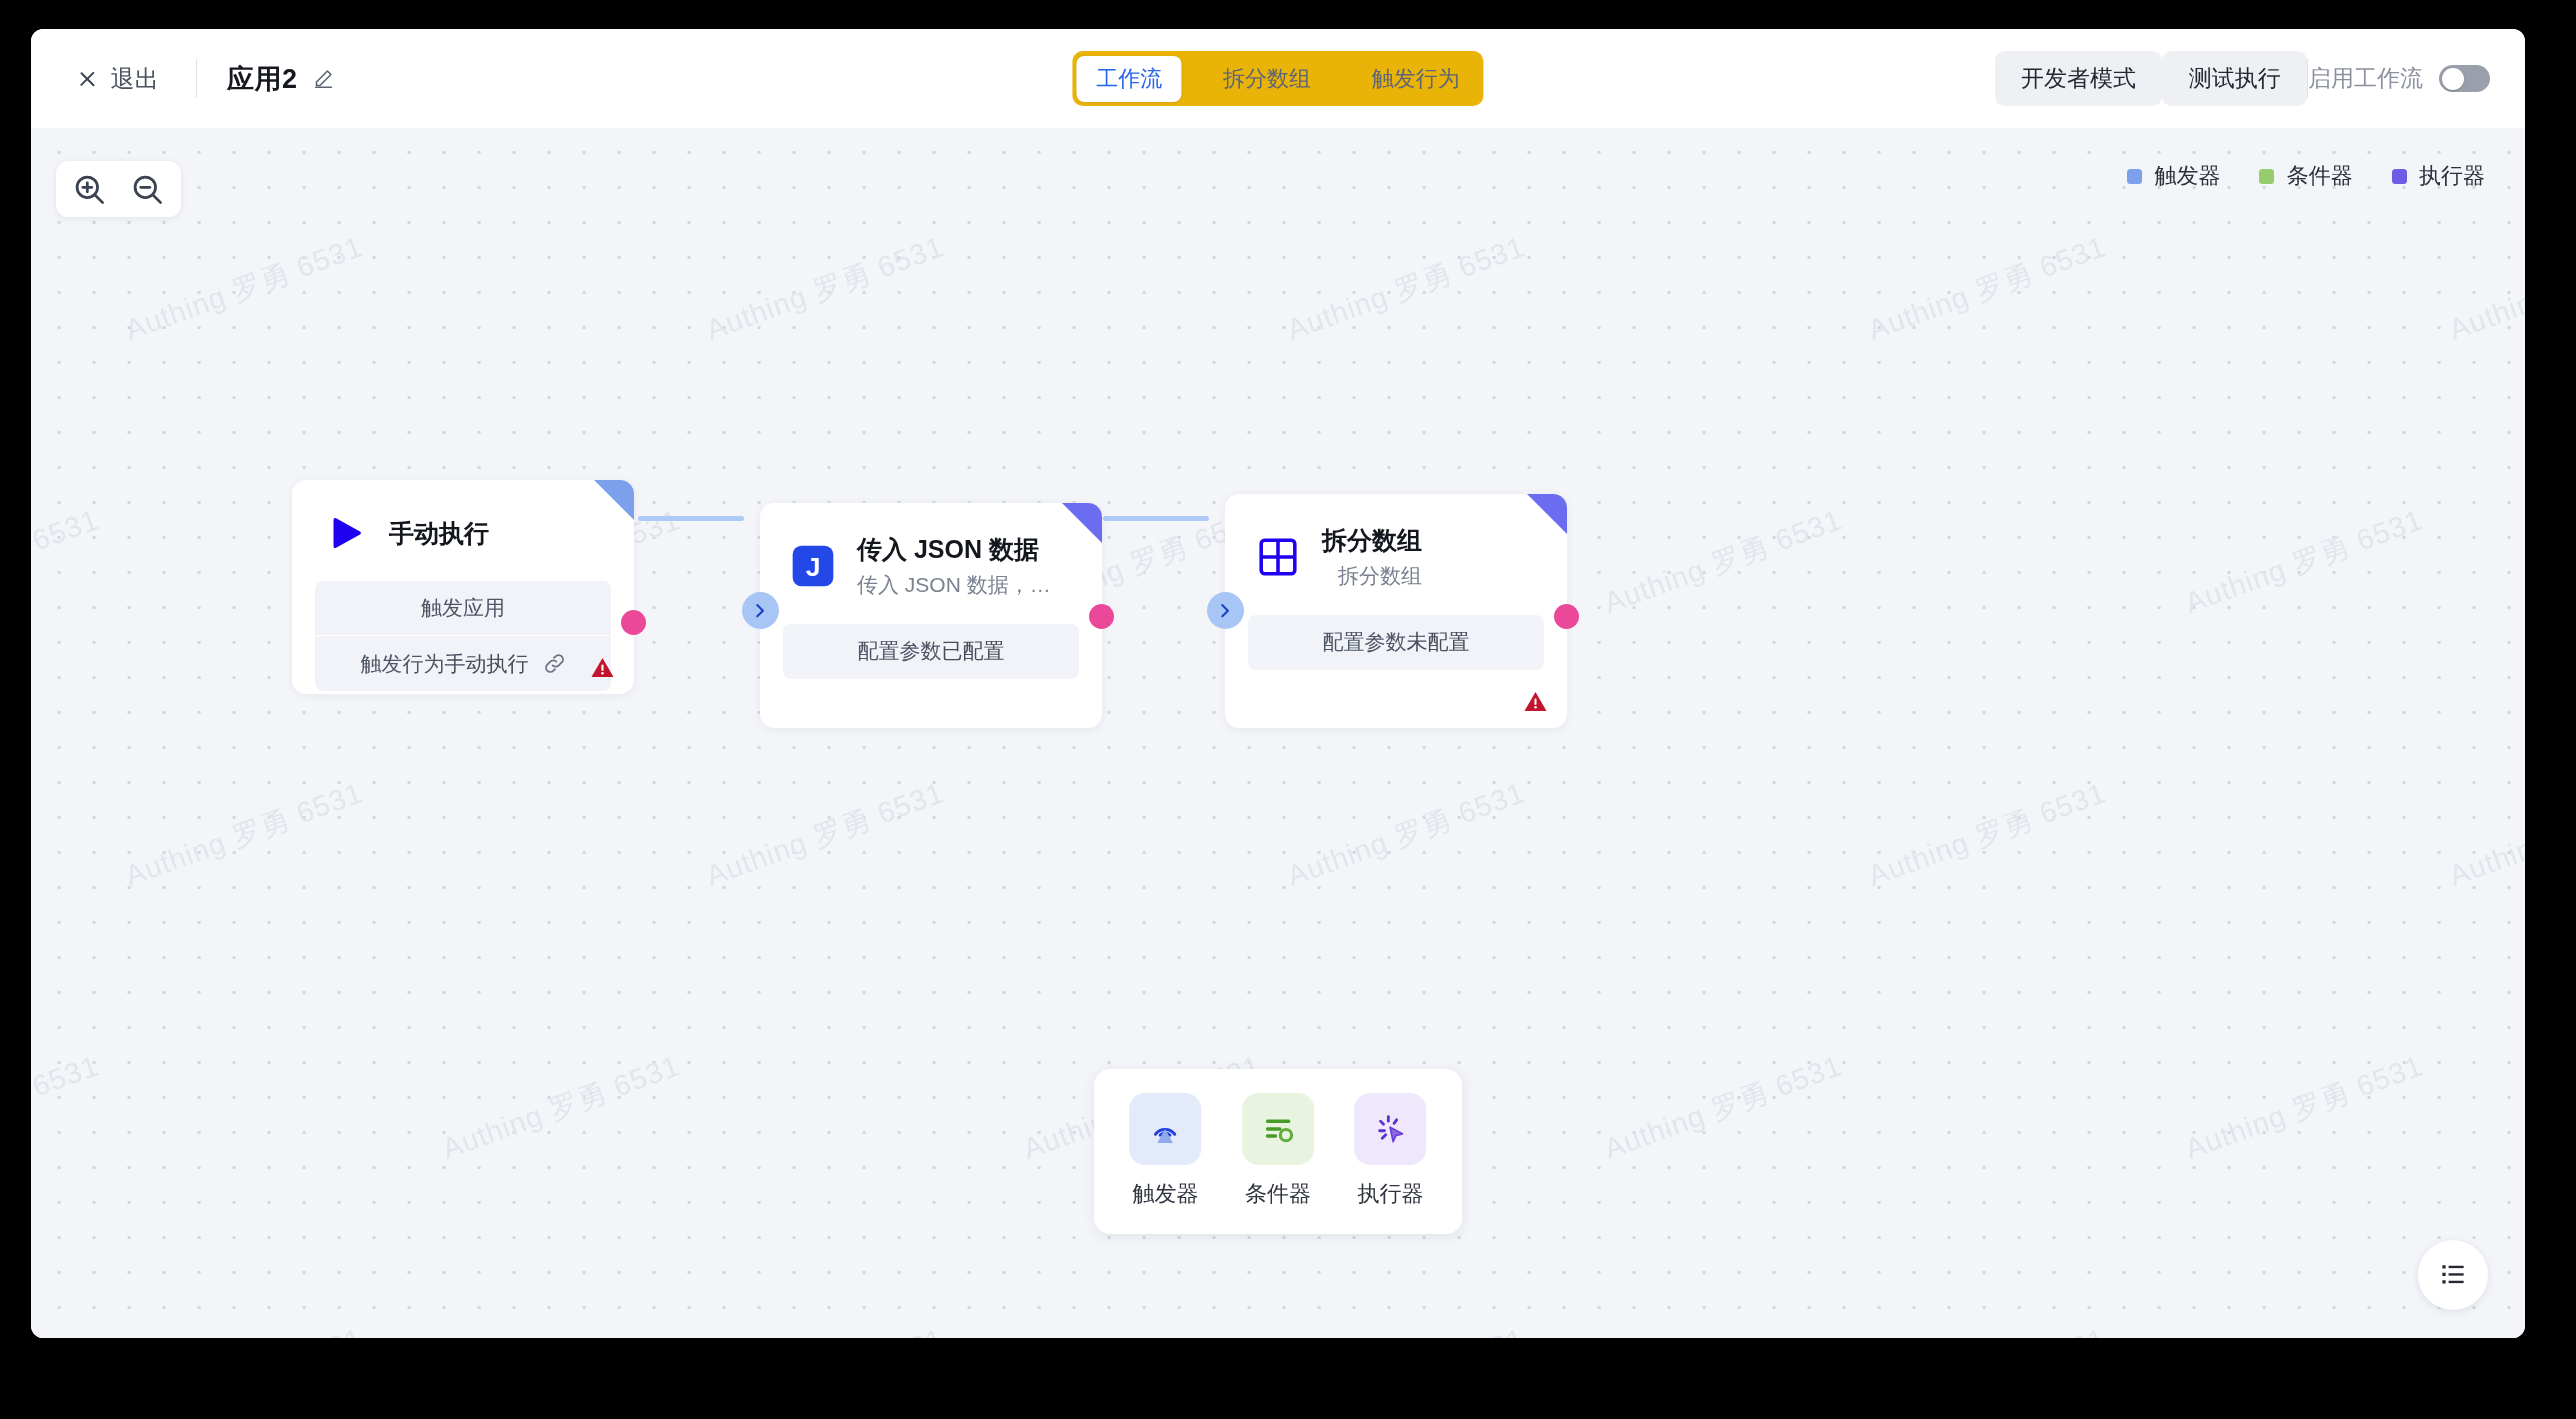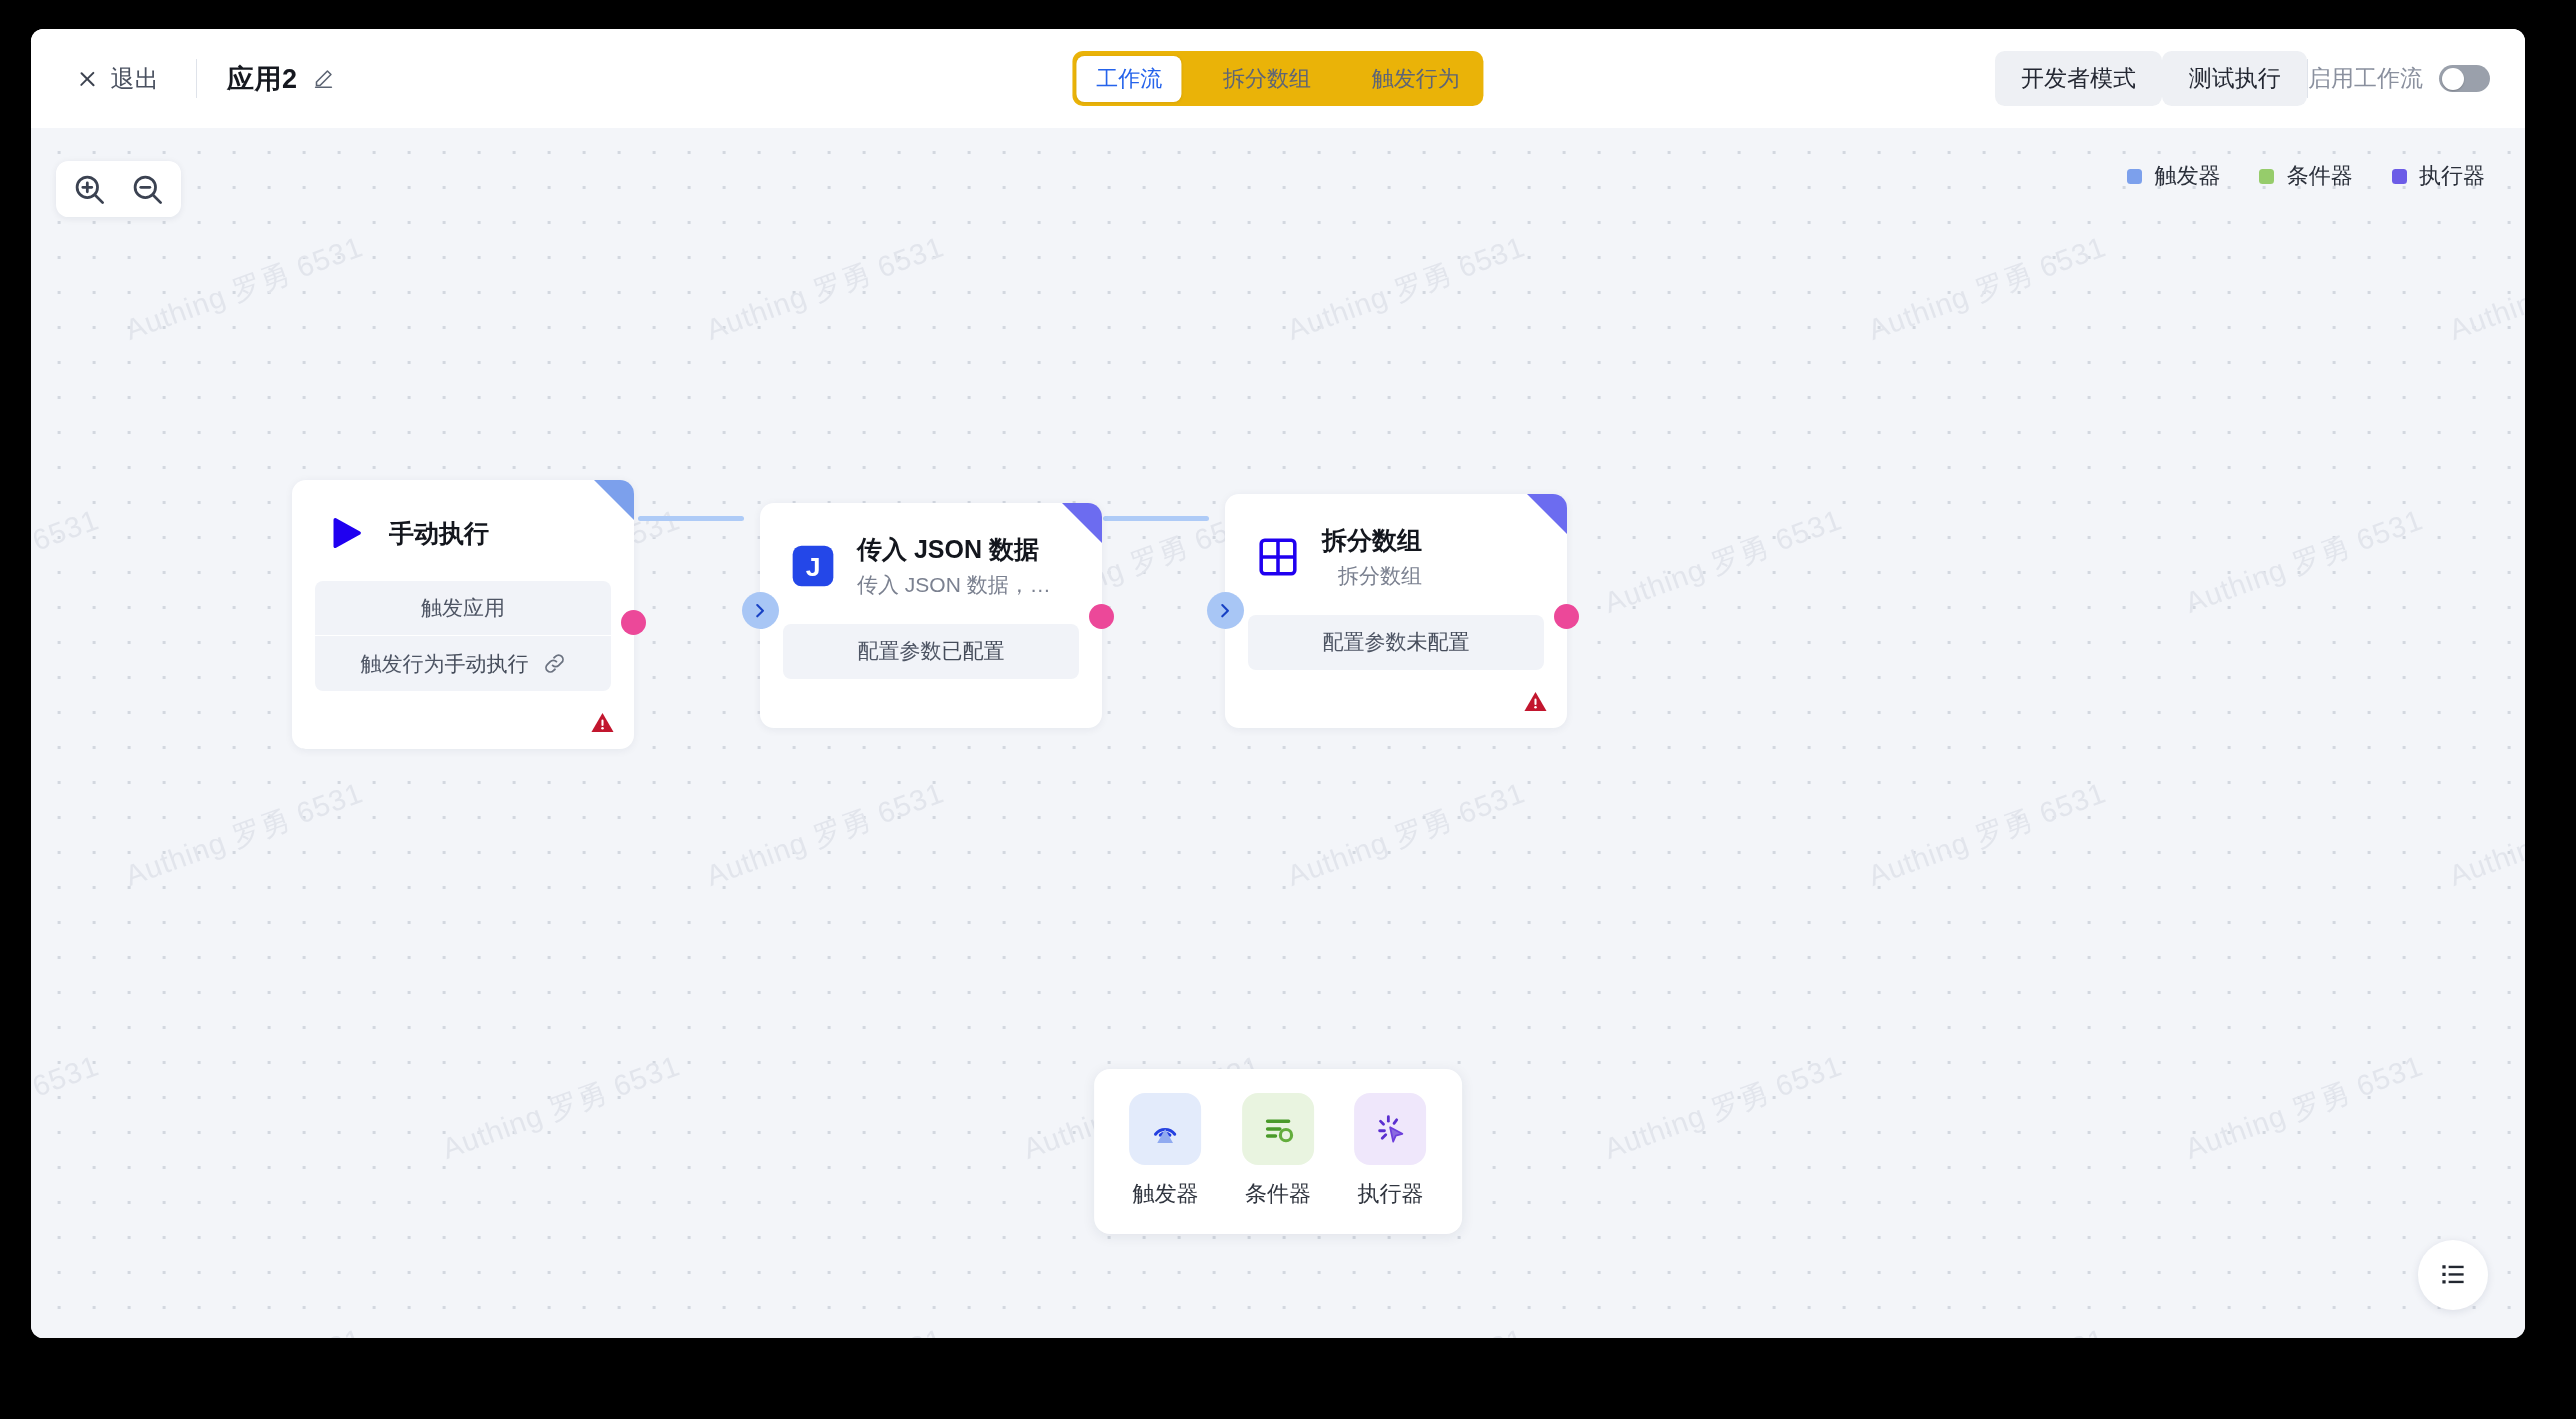--- a/index.html
+++ b/index.html
@@ -308,21 +308,21 @@
       </div>
       <div class="legend-item">
         <span class="legend-swatch" style="background:#6c5ce7"></span>
         <span class="legend-label">执行器</span>
       </div>
     </div>
 
     <div class="edge-line" style="left:607px; top:388px; width:106px;"></div>
     <div class="edge-line" style="left:1072px; top:388px; width:106px;"></div>
 
-    <div class="node" style="left:261px; top:352px; width:342px; height:269px;">
+    <div class="node" style="left:261px; top:352px; width:342px; height:214px;">
       <div class="node-inner">
         <div class="corner-accent"></div>
         <div class="node-head">
           <span class="node-icon">
             <svg viewBox="0 0 52 52" width="46" height="46">
               <path d="M15 11 L42 26 L15 41 Z" fill="#2000f0" stroke="#2000f0" stroke-width="4" stroke-linejoin="round"></path>
             </svg>
           </span>
           <div class="node-titles">
             <span class="node-title">手动执行</span>

